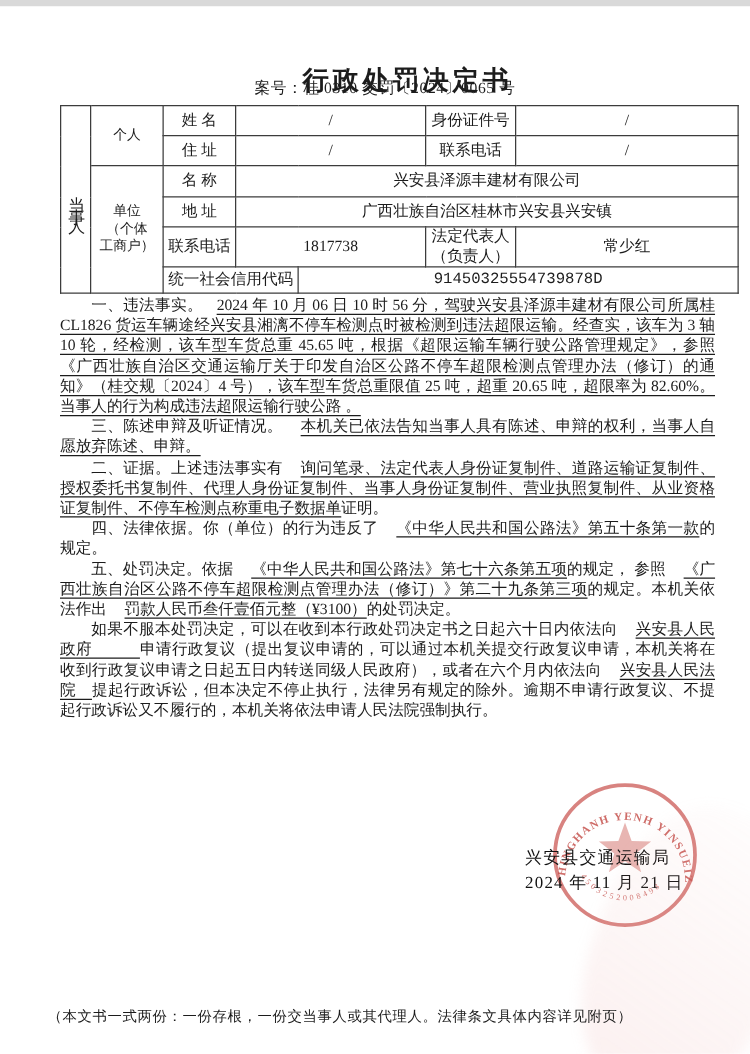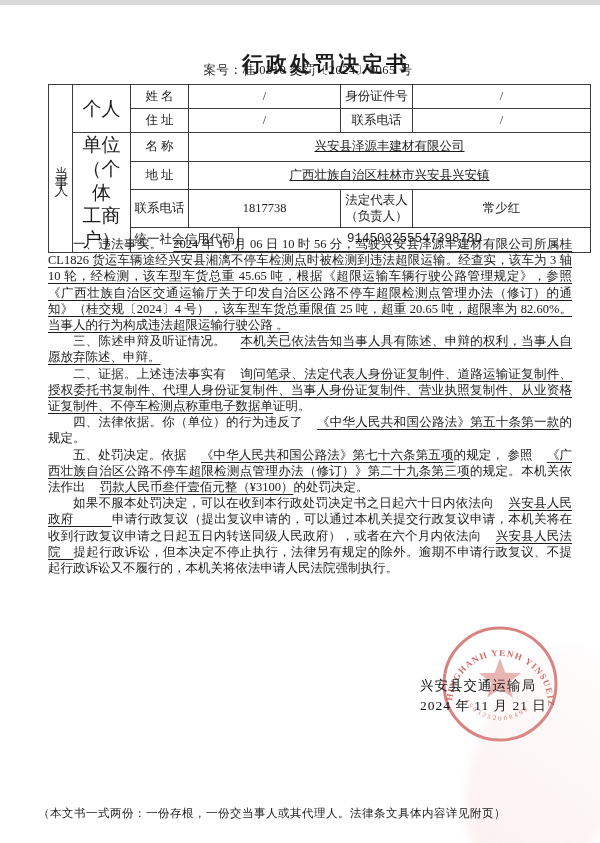--- a/index.html
+++ b/index.html
@@ -32,22 +32,22 @@
     border:1px solid #3c3c3c;
     text-align:center;vertical-align:middle;
     padding:0 2px;line-height:1.25;
     overflow:hidden;white-space:pre-line;
   }
   td.party-cell{
     font-size:13.5px;letter-spacing:9px;
     writing-mode:vertical-rl;text-orientation:upright;
     padding:6px 0;
   }
-  td.group-cell{font-size:19px;}
-  td.val-left{text-align:left;padding-left:18px;text-decoration:underline;}
+  td.group-cell{font-size:11px;}
+  td.val-left{text-align:left;padding-left:18px;}
   td.val-left2{text-align:left;padding-left:28px;font-family:Liberation Mono, monospace;}
   .body-text{
     position:absolute;top:236px;left:48px;width:524px;
     font-size:12.5px;line-height:16.2px;
     text-align:justify;
   }
   .para{margin:0;text-indent:2em;word-break:break-all;}
   .para .u{text-decoration:underline;text-underline-offset:2.5px;margin-left:11px;}
   .seal{
     position:absolute;left:428px;top:612px;width:145px;height:150px;

